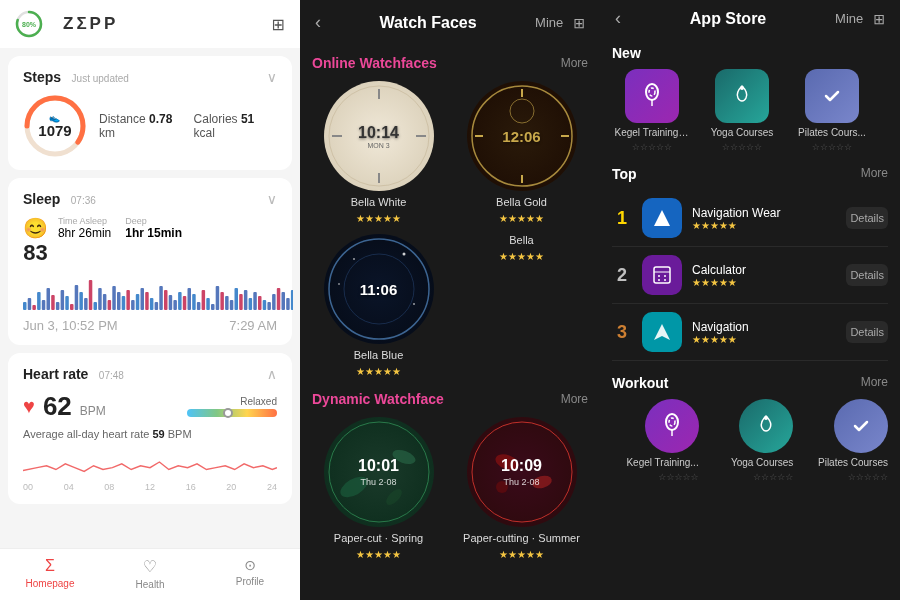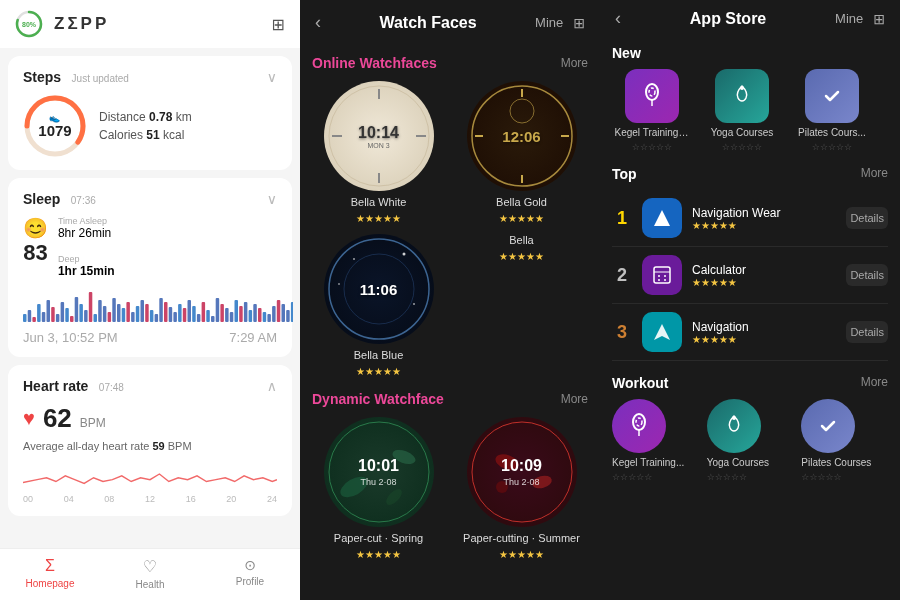--- a/index.html
+++ b/index.html
@@ -24,21 +24,21 @@
     .p1-header {
       background: #fff;
       padding: 10px 15px;
       display: flex;
       align-items: center;
       justify-content: space-between;
     }
     .p1-logo {
       display: flex;
       align-items: center;
-      gap: 11px;
+      gap: 20px;
       text-align: right;
     }
 
     .p1-content {
       flex: 1;
       overflow-y: auto;
       padding: 8px;
       display: flex;
       flex-direction: column;
       gap: 8px;
@@ -92,21 +92,21 @@
       left: 50%;
       transform: translate(-50%, -50%);
       font-size: 15px;
       font-weight: 700;
       color: #222;
       text-align: center;
       line-height: 1;
     }
     .steps-info {
       display: flex;
-      flex-direction: column;
+      flex-direction: row;
       gap: 4px;
     }
     .info-line {
       font-size: 12px;
       color: #555;
     }
     .info-val {
       font-weight: 700;
       color: #222;
     }
@@ -364,21 +364,21 @@
     }
 
     
     .workout-row {
       display: flex;
       gap: 8px;
     }
     .workout-item {
       display: flex;
       flex-direction: column;
-      align-items: flex-start;
+      align-items: flex-end;
       gap: 4px;
       flex: 1;
     }
     .workout-icon {
       width: 54px;
       height: 54px;
       border-radius: 27px;
       display: flex;
       align-items: center;
       justify-content: center;
@@ -461,21 +461,21 @@
           <span class="card-title">Sleep</span>
           <span class="card-subtitle">07:36</span>
         </span>
         <span class="card-chevron">∨</span>
       </div>
       <div class="sleep-row">
         <div class="sleep-score-block">
           <span style="font-size:20px;">😊</span>
           <span style="font-size:22px;font-weight:700;color:#222;">83</span>
         </div>
-        <div style="display:flex;gap:14px;flex-direction:column;">
+        <div style="display:flex;gap:14px;">
           <div class="sleep-stat-item">
             <span style="font-size:9px;color:#aaa;">Time Asleep</span>
             <span style="font-size:12px;font-weight:400;">8hr 26min</span>
           </div>
           <div class="sleep-stat-item">
             <span style="font-size:9px;color:#aaa;">Deep</span>
             <span style="font-size:12px;font-weight:600;">1hr 15min</span>
           </div>
         </div>
       </div>
@@ -556,20 +556,26 @@
         <span>
           <span class="card-title">Heart rate</span>
           <span class="card-subtitle">07:48</span>
         </span>
         <span style="color:#bbb;font-size:14px;cursor:pointer;">∧</span>
       </div>
       <div class="hr-body">
         <span style="color:#e44;font-size:20px;">♥</span>
         <span style="font-size:26px;font-weight:700;color:#222;">62</span>
         <span style="font-size:12px;color:#888;align-self:flex-end;margin-bottom:4px;">BPM</span>
+        <div class="hr-gauge">
+          <span style="font-size:10px;color:#666;">Relaxed</span>
+          <div style="width:90px;height:8px;border-radius:4px;background:linear-gradient(to right,#4FC3F7,#81C784,#FFD54F,#FF7043);position:relative;">
+            <div style="width:10px;height:10px;background:#fff;border:2px solid #999;border-radius:50%;position:absolute;top:-1px;left:40%;"></div>
+          </div>
+        </div>
       </div>
       <div style="font-size:11px;color:#666;margin-bottom:6px;">
         <span>Average all-day heart rate</span>
         <span style="font-weight:700;color:#222;">59</span>
         <span>BPM</span>
       </div>
 
       <div>
         <svg width="270" height="32" viewBox="0 0 270 32" style="width:100%;height:32px;">
           <polyline points="0,25 15,22 25,20 35,24 45,18 55,22 65,26 75,20 85,24 95,22 105,18 115,24 125,20 135,22 145,16 155,24 165,20 175,22 185,18 195,24 205,22 215,20 225,24 235,18 245,22 255,20 265,24 270,22" fill="none" stroke="#e44" stroke-width="1.5" opacity="0.8"></polyline>

